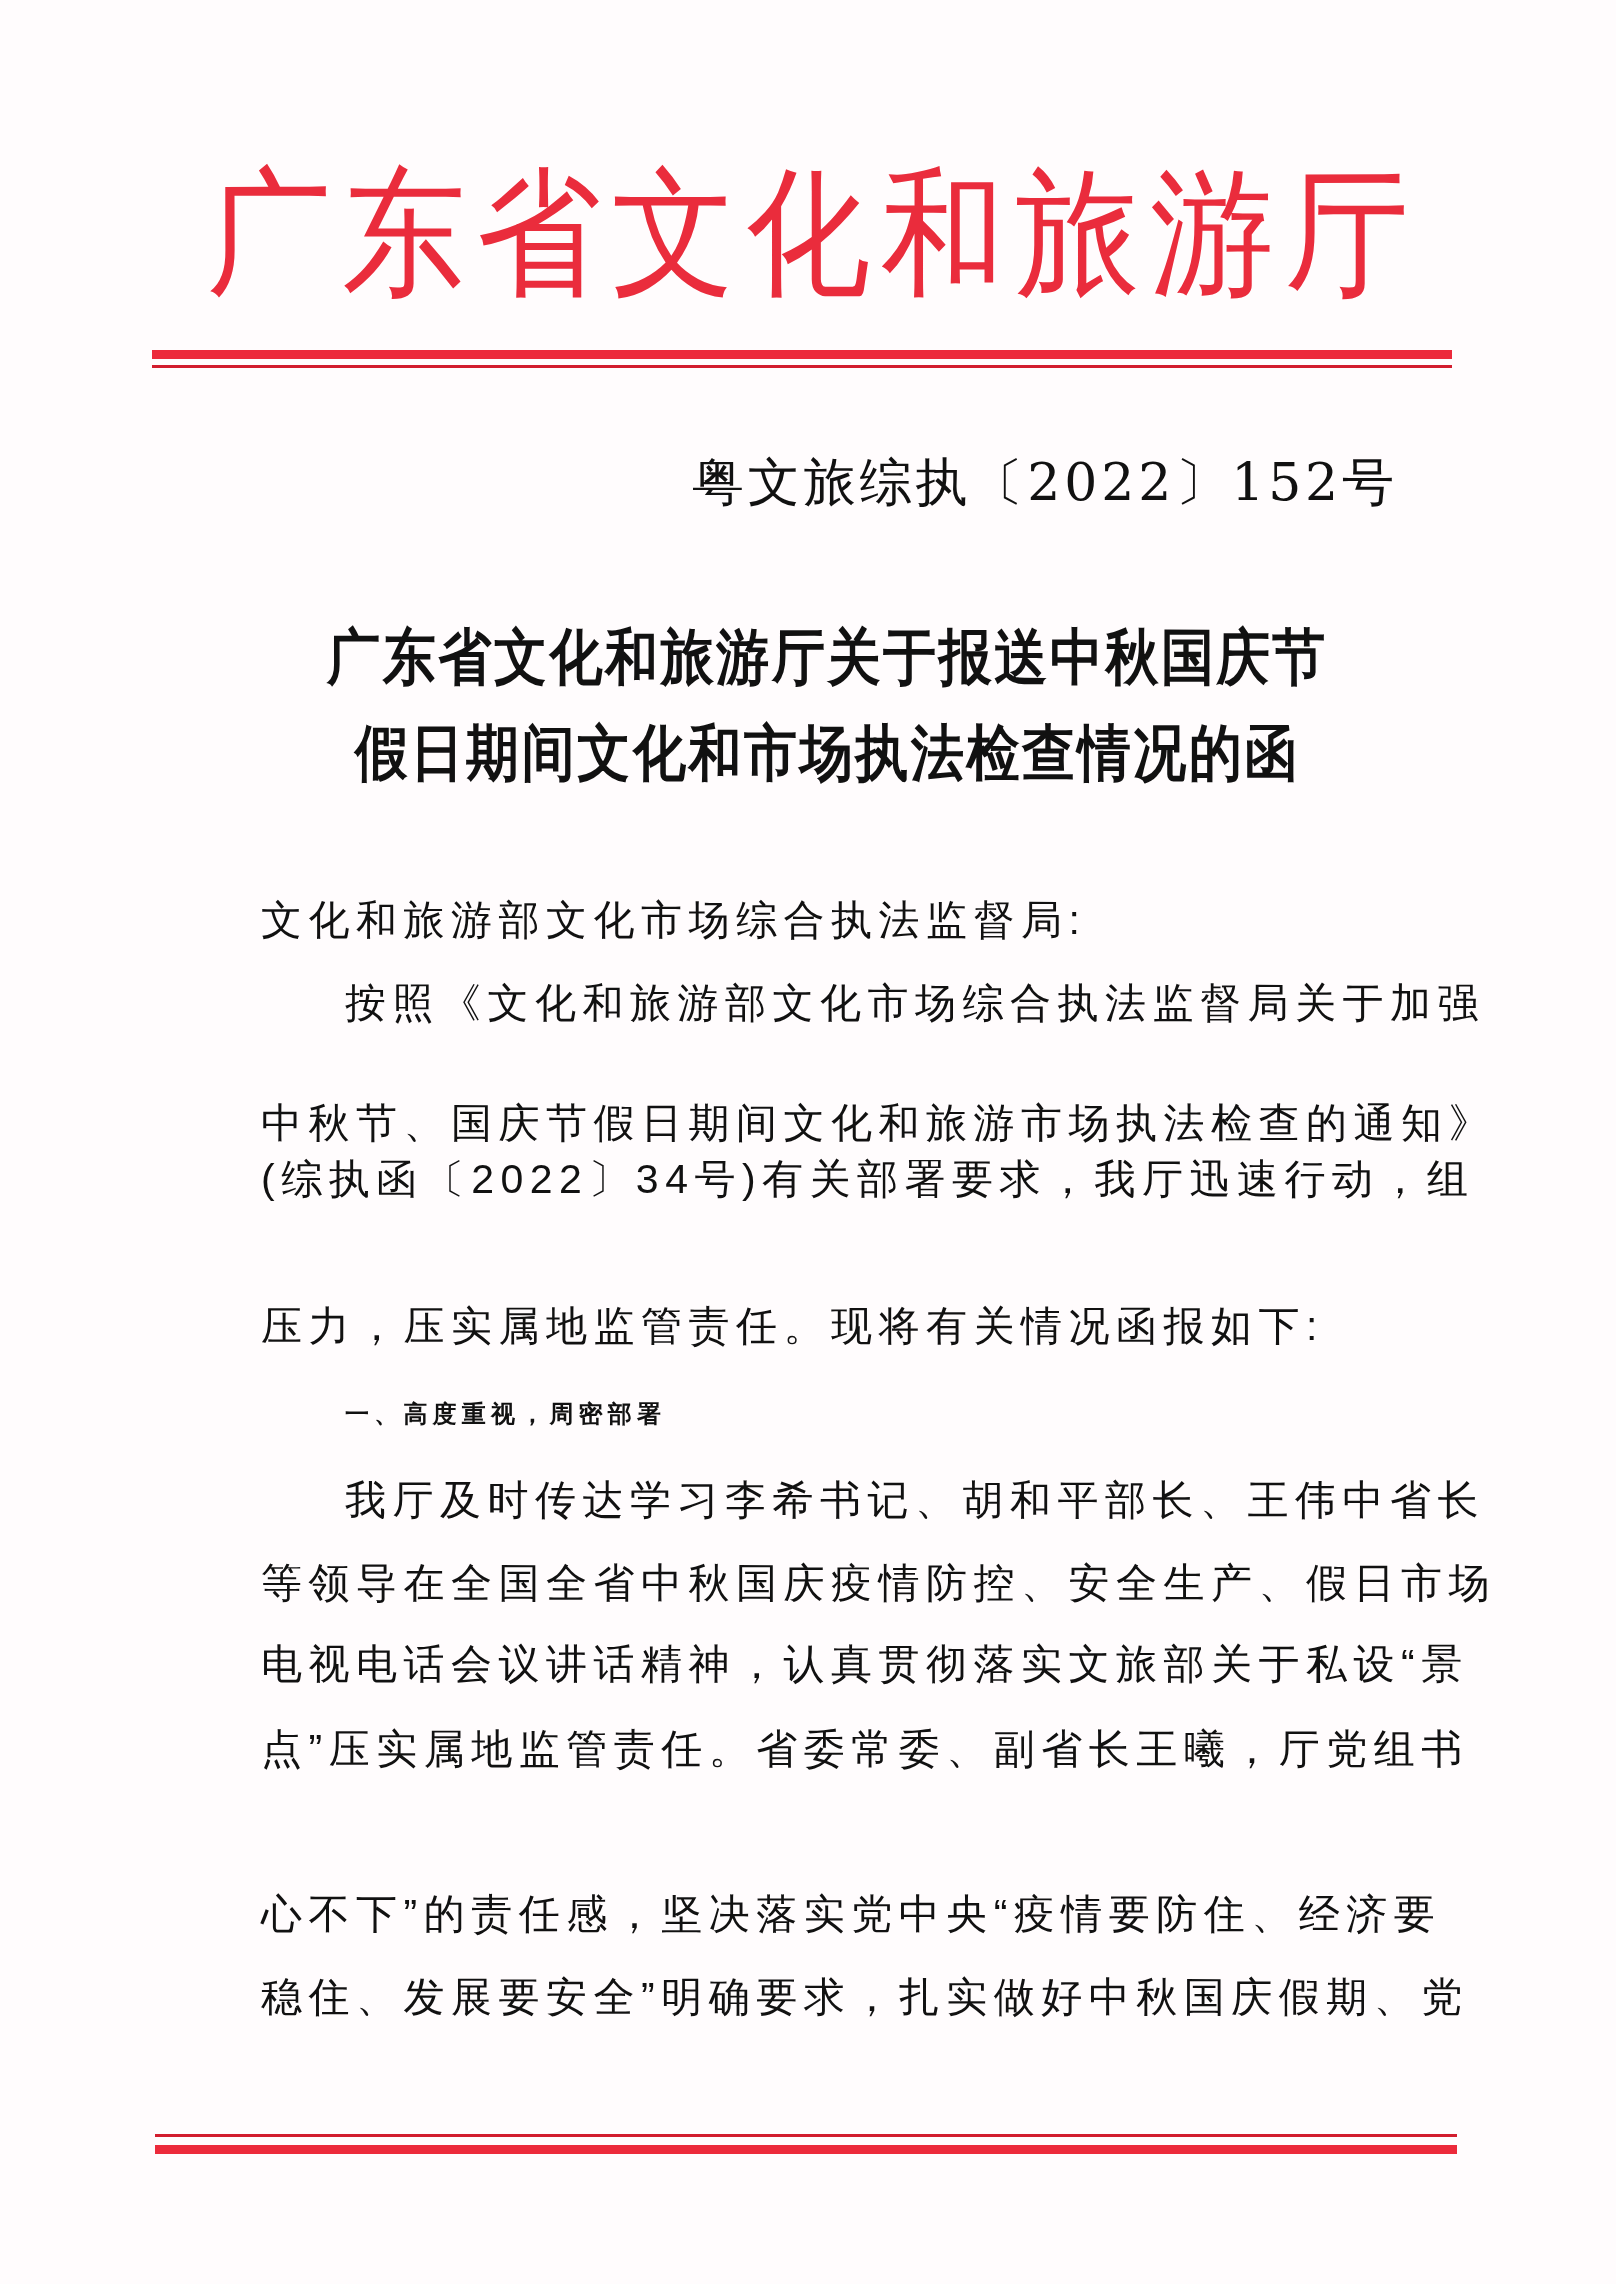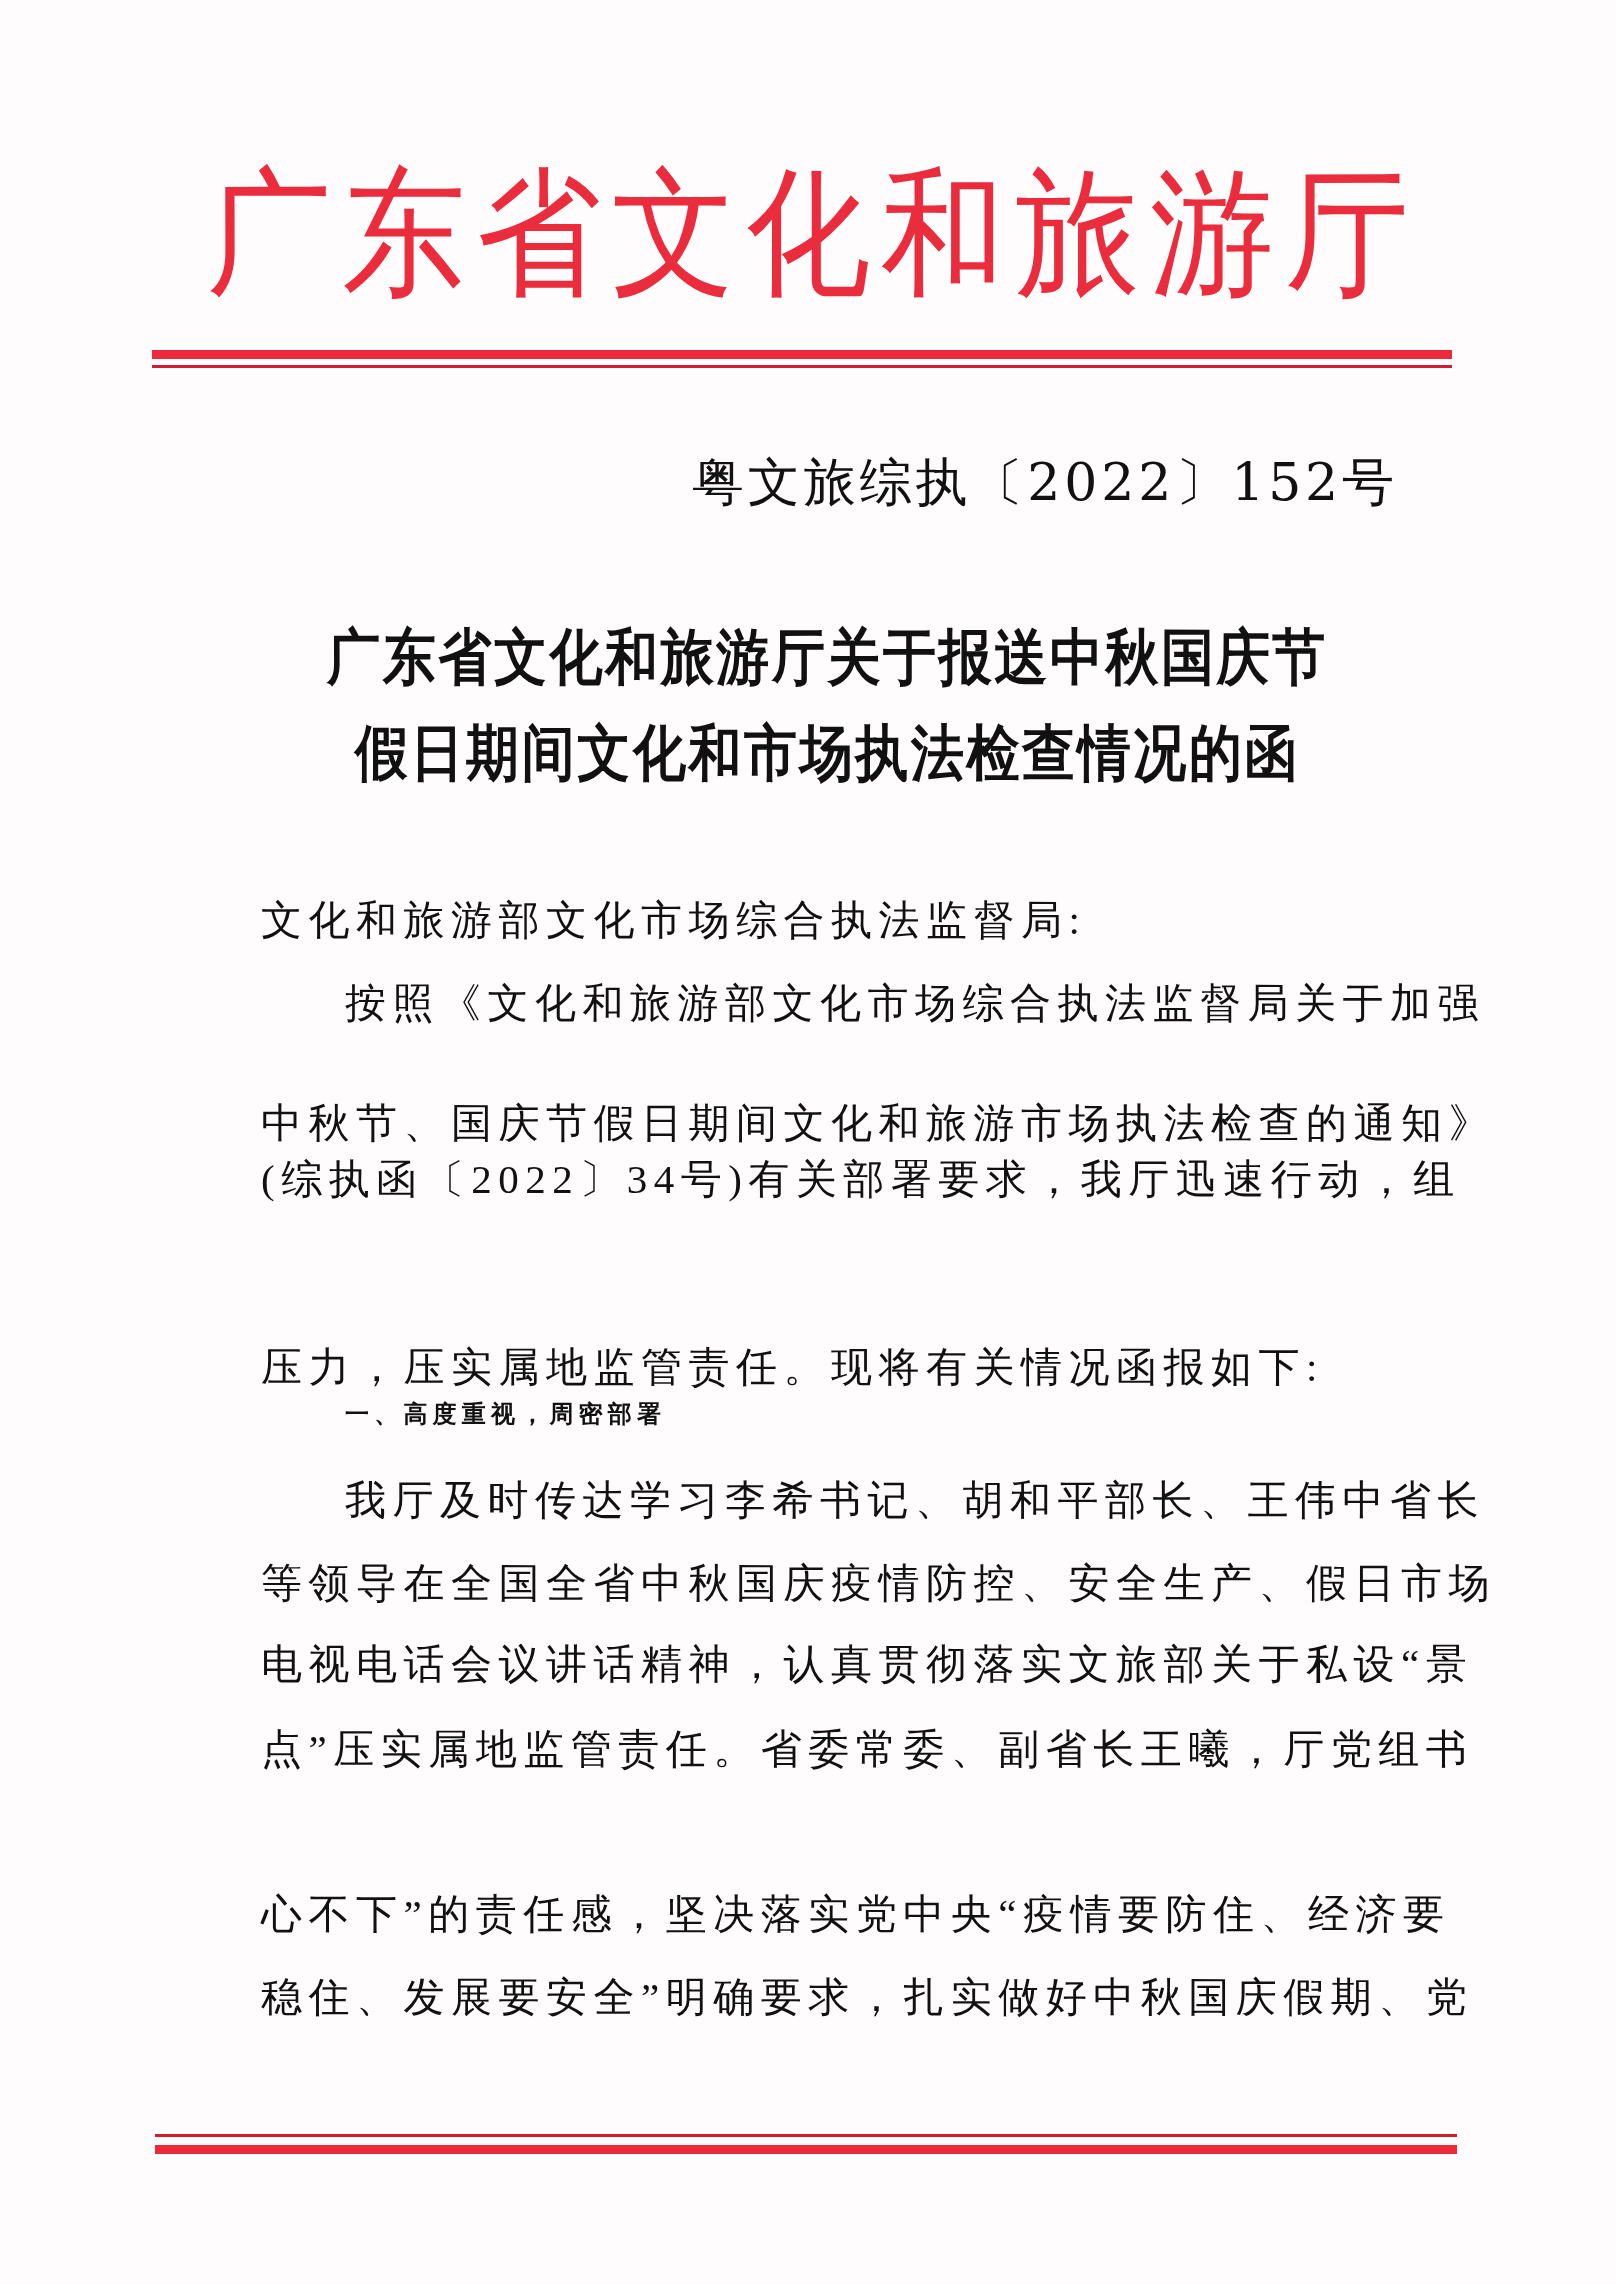--- a/index.html
+++ b/index.html
@@ -80,21 +80,21 @@
   .title-2 { top: 715px; }
 
   .body-line {
     position: absolute;
     left: 261px;
     width: 1127px;
     font-size: 41px;
     line-height: 52px;
     letter-spacing: 6.5px;
     white-space: nowrap;
-    font-family: Liberation Serif, serif;
+    font-family: Liberation Sans, sans-serif;
     text-align: justify;
     text-align-last: justify;
   }
   .body-line.noj { text-align: left; text-align-last: left; }
   .body-line.indent { left: 345px; width: 1042px; }
   .heading-1 {
     position: absolute;
     left: 345px;
     font-family: "DejaVu Sans", "Liberation Sans", sans-serif;
     font-weight: bold;
@@ -127,21 +127,21 @@
   <div class="doc-number">粤文旅综执〔2022〕152号</div>
 
   <div class="doc-title title-1">广东省文化和旅游厅关于报送中秋国庆节</div>
   <div class="doc-title title-2">假日期间文化和市场执法检查情况的函</div>
 
   <div class="body-line noj" style="top:894px;">文化和旅游部文化市场综合执法监督局:</div>
 
   <div class="body-line indent" style="top:977px;">按照《文化和旅游部文化市场综合执法监督局关于加强</div>
   <div class="body-line" style="top:1055px;margin-top:42px;">中秋节、国庆节假日期间文化和旅游市场执法检查的通知》</div>
   <div class="body-line" style="top:1135px;margin-top:18px;">(综执函〔2022〕34号)有关部署要求，我厅迅速行动，组</div>
-  <div class="body-line noj" style="top:1300px;margin-top:41px;">压力，压实属地监管责任。现将有关情况函报如下:</div>
+  <div class="body-line noj" style="top:1300px;">压力，压实属地监管责任。现将有关情况函报如下:</div>
 
   <div class="heading-1" style="top:1388px;">一、高度重视，周密部署</div>
 
   <div class="body-line indent" style="top:1474px;">我厅及时传达学习李希书记、胡和平部长、王伟中省长</div>
   <div class="body-line" style="top:1557px;">等领导在全国全省中秋国庆疫情防控、安全生产、假日市场</div>
   <div class="body-line" style="top:1638px;">电视电话会议讲话精神，认真贯彻落实文旅部关于私设“景</div>
   <div class="body-line" style="top:1723px;">点”压实属地监管责任。省委常委、副省长王曦，厅党组书</div>
   <div class="body-line" style="top:1888px;">心不下”的责任感，坚决落实党中央“疫情要防住、经济要</div>
   <div class="body-line" style="top:1971px;">稳住、发展要安全”明确要求，扎实做好中秋国庆假期、党</div>
 

